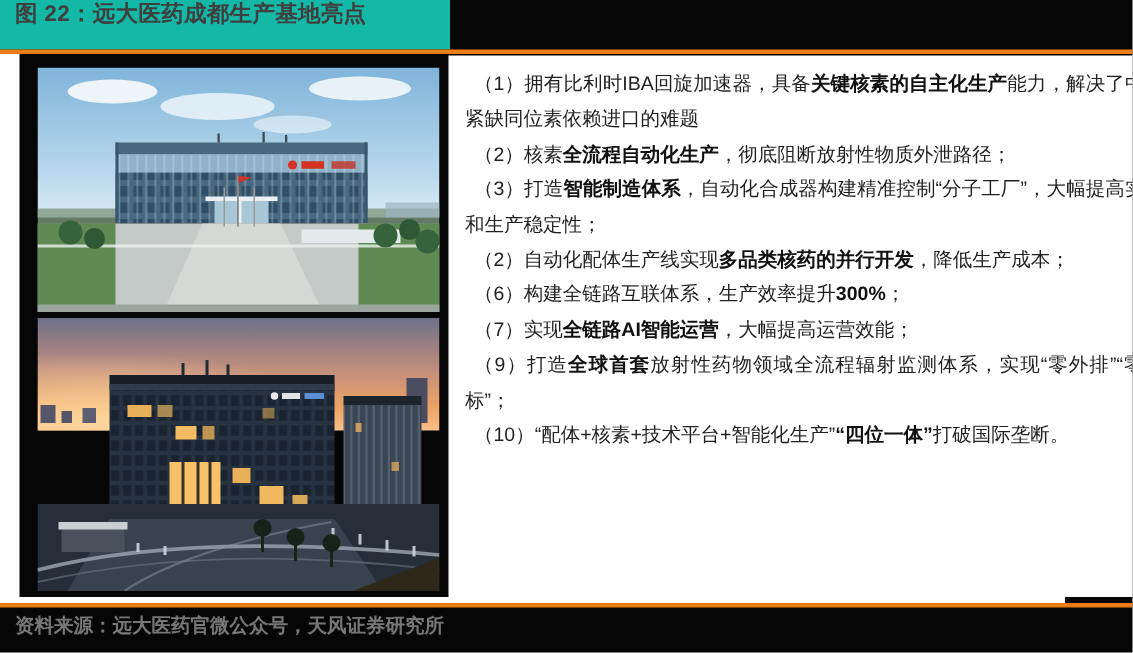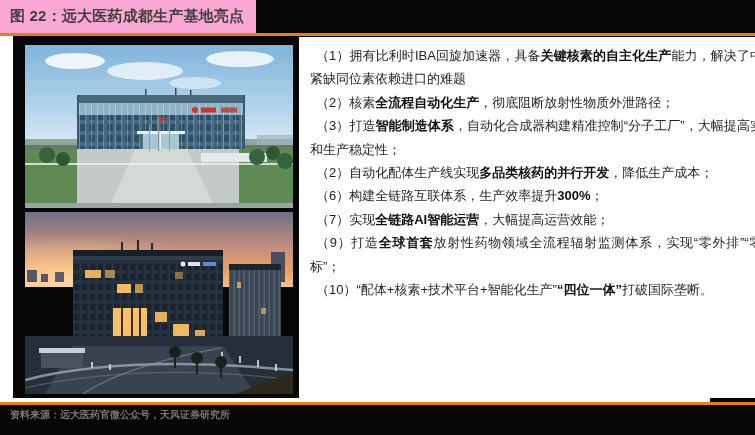--- a/index.html
+++ b/index.html
@@ -4,22 +4,22 @@
 <style>
   html,body{margin:0;padding:0;}
   body{
     width:755px;height:435px;position:relative;overflow:hidden;
     background:#060606;
     font-family:"Liberation Sans","DejaVu Sans",sans-serif;
   }
   .abs{position:absolute;}
   
   .title-chip{
-    left:0;top:0;width:256px;height:33px;background:#f9a8d4;
-    display:flex;align-items:center;
+    left:0;top:0;width:300px;height:33px;background:#14b8a6;
+    display:flex;
   }
   .title-text{
     padding-left:10px;font-size:15px;font-weight:700;color:#3f3f3f;
     letter-spacing:0.2px;white-space:nowrap;
   }
   .divider{left:0;width:755px;height:3px;}
   .divider-top{top:33px;}
   .divider-bottom{top:402px;}
   
   .left-strip{left:0;top:36px;width:13px;height:362px;background:#ffffff;}
@@ -33,21 +33,21 @@
     left:299px;top:37px;width:488px;height:361px;background:#ffffff;
     box-sizing:border-box;padding:7px 11px 0 11px;
   }
   .panel p.pt{
     margin:0;font-size:13px;line-height:23.4px;color:#1f1f1f;
     text-indent:6px;text-align:justify;
   }
   .panel p.pt b{font-weight:700;color:#111111;}
   
   .source-line{
-    left:10px;top:408px;font-size:10px;font-weight:600;color:#777777;
+    left:10px;top:408px;font-size:13px;font-weight:600;color:#777777;
     white-space:nowrap;
   }
 </style>
 </head>
 <body>
 
 <div class="abs title-chip">
   <span class="title-text">图 22：远大医药成都生产基地亮点</span>
 </div>
 <div class="abs divider divider-top" style="background:#ED7D14;"></div>

